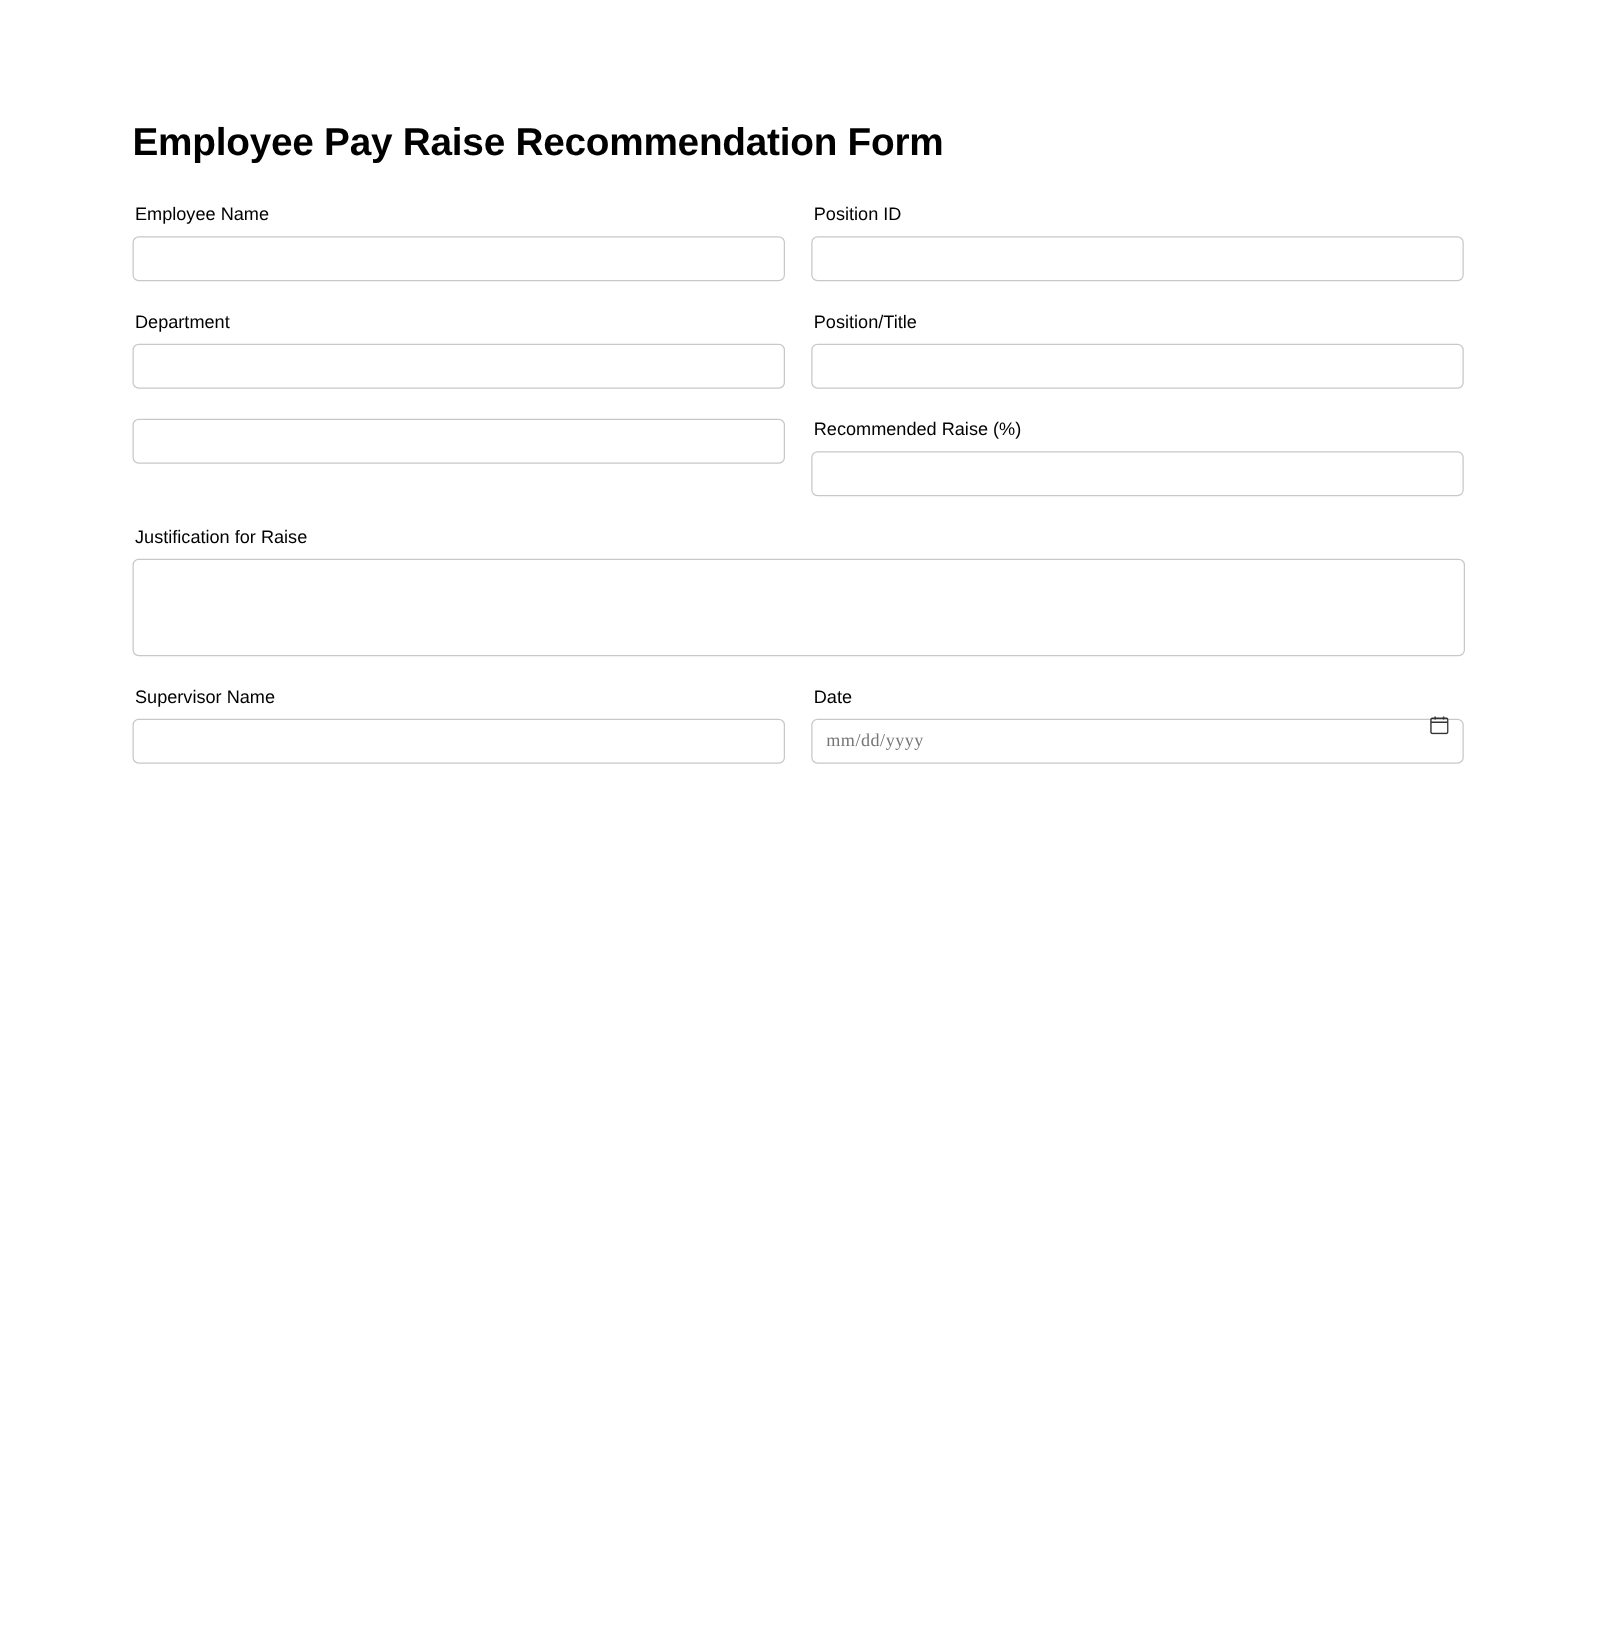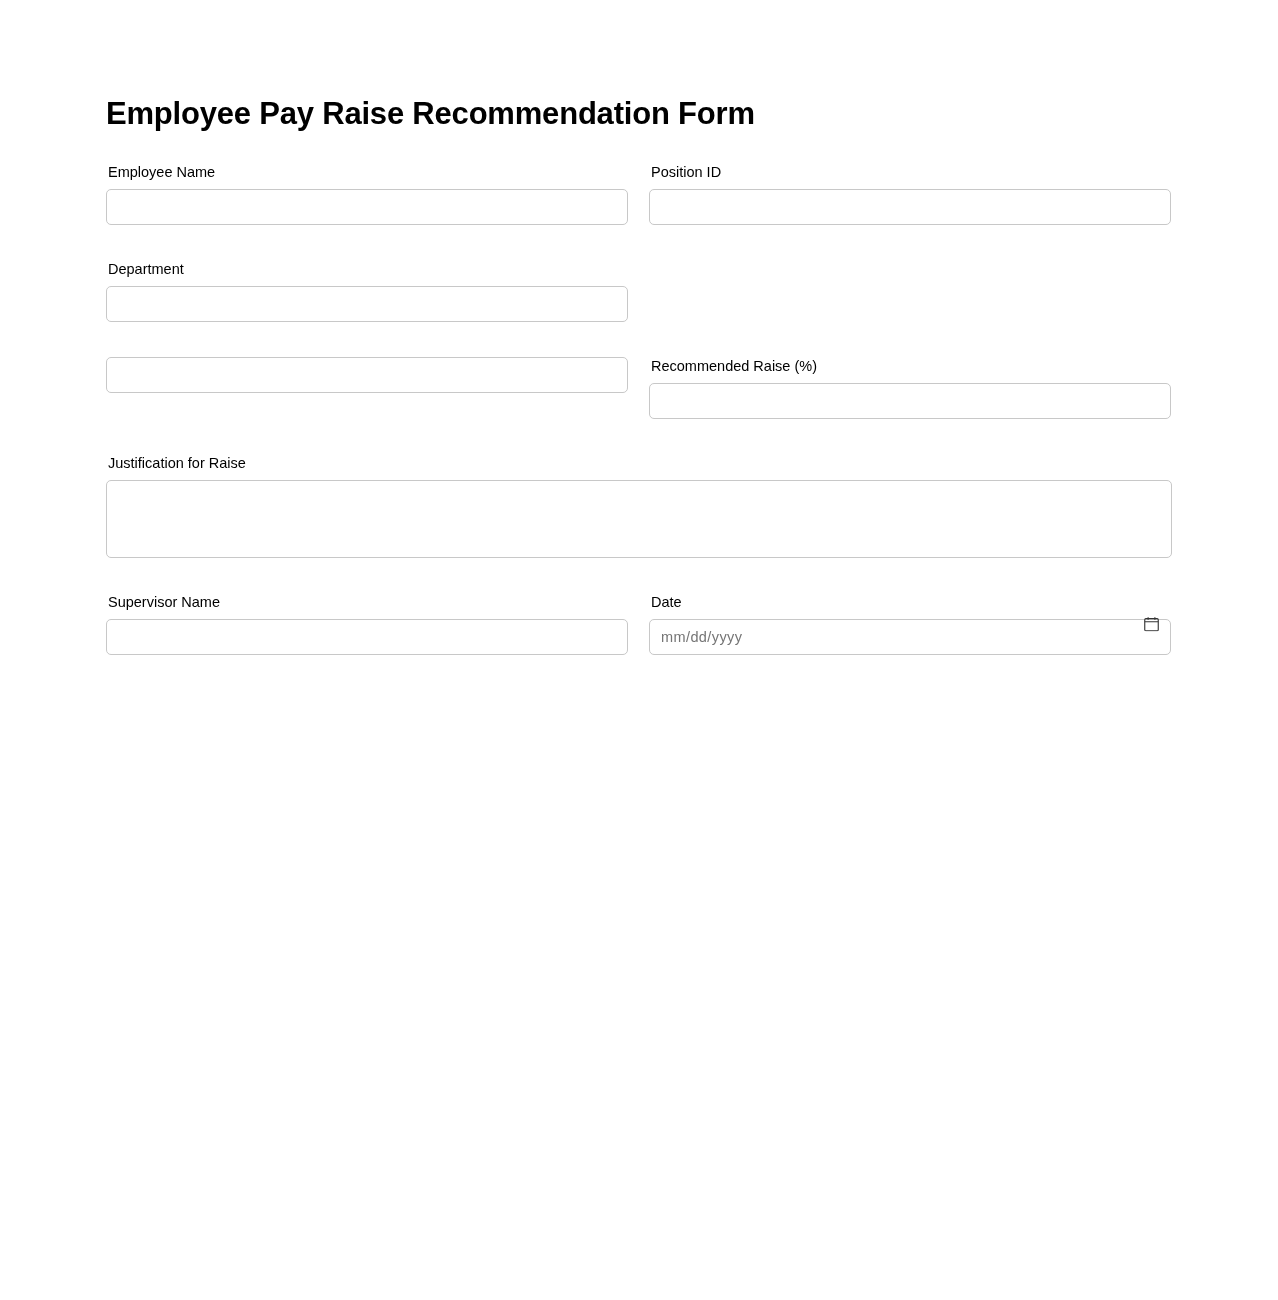--- a/index.html
+++ b/index.html
@@ -35,21 +35,21 @@
     color: #000;
   }
   .row {
     display: flex;
     gap: 21px;
     margin-bottom: 0;
   }
   .field {
     width: 522px;
     box-sizing: border-box;
-    margin-bottom: 11px;
+    margin-bottom: 0;
   }
   .field.full {
     width: 1066px;
   }
   .label {
     display: block;
     font-size: 14.5px;
     line-height: 18px;
     color: #000;
     margin: 0 0 8px 2px;
@@ -76,21 +76,21 @@
   }
   textarea.txt {
     height: 78px;
     resize: none;
     line-height: 18px;
   }
   .date-field {
     position: relative;
   }
   input.date-like {
-    font-family: Liberation Sans, sans-serif;
+    font-family: Liberation Serif, serif;
     font-size: 14.5px;
     letter-spacing: 0.4px;
     color: #ec4899;
     padding-right: 38px;
   }
   .cal-icon {
     position: absolute;
     right: 12px;
     top: 50%;
     transform: translateY(-50%);
@@ -119,20 +119,24 @@
         <label class="label">Position ID</label>
         <input class="txt" type="text" value="" style="">
       </div>
     </div>
 
     <div class="field-spacer"></div>
 
     <div class="row">
       <div class="field">
         <label class="label">Department</label>
+        <input class="txt" type="text" value="" style="">
+      </div>
+      <div class="field">
+        <label class="label">Position/Title</label>
         <input class="txt" type="text" value="" style="">
       </div>
     </div>
 
     <div class="field-spacer"></div>
 
     <div class="row">
       <div class="field">
         <input class="txt" type="text" value="" style="">
       </div>

